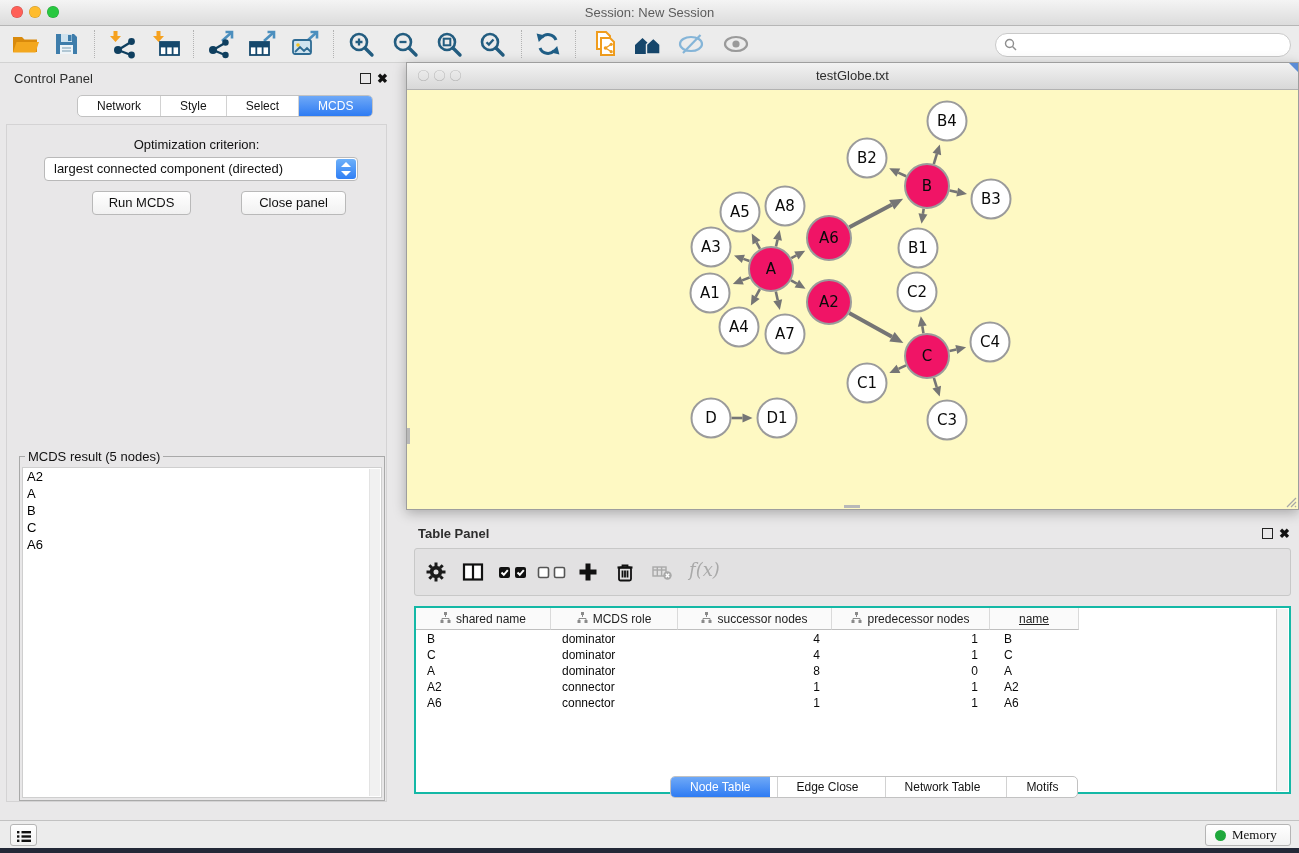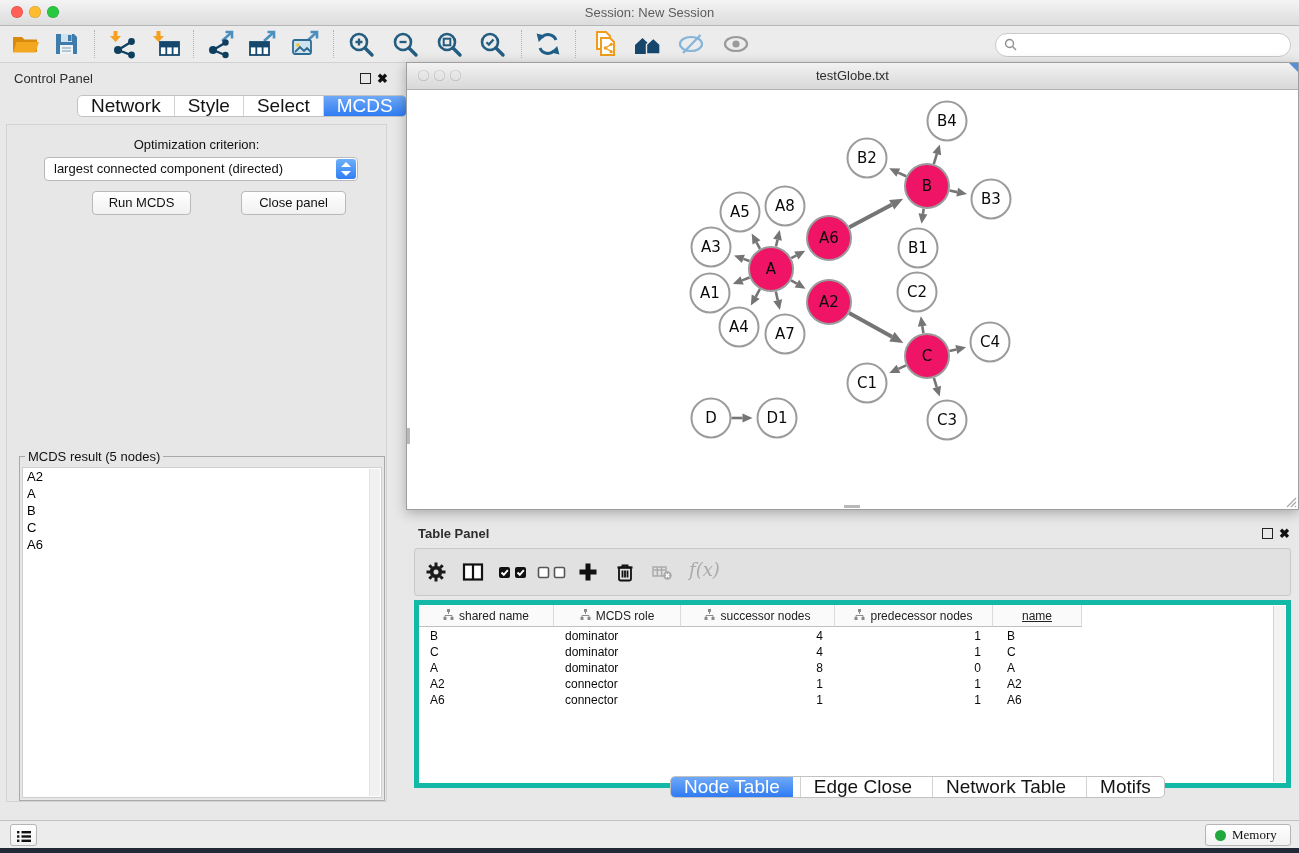--- a/index.html
+++ b/index.html
@@ -19,59 +19,59 @@
   .tsep{top:4px;width:0;height:28px;border-left:1px dotted #b3b3b3;}
   .search{left:995px;top:7px;width:294px;height:22px;background:#fff;border:1px solid #c9c9c9;border-radius:12px;}
   .search svg{position:absolute;left:8px;top:4px;}
   .search input{position:absolute;left:26px;top:1px;width:258px;height:18px;border:none;outline:none;font-size:13px;background:transparent;}
 
   
   .cp-title{left:14px;top:71px;font-size:13px;color:#2d2d2d;}
   .pan-float{width:9px;height:9px;border:1.5px solid #222;background:transparent;}
   .pan-close{font-size:13px;font-weight:bold;color:#111;line-height:13px;}
   .segctl{display:flex;background:#fff;border:1px solid #c2c2c2;border-radius:5px;overflow:hidden;height:22px;box-sizing:border-box;}
-  .segctl .seg{font-size:19px;line-height:20px;padding:0 13px;color:#141414;border-left:1px solid #d2d2d2;white-space:nowrap;}
+  .segctl .seg{font-size:12px;line-height:20px;padding:0 19px;color:#141414;border-left:1px solid #d2d2d2;white-space:nowrap;}
   .segctl .seg:first-child{border-left:none;}
   .segctl .seg.active{background:linear-gradient(#6fa9f7,#2e7bf3);color:#fff;}
   .cp-tabs{left:77px;top:95px;}
   .cp-body{left:6px;top:124px;width:381px;height:678px;border:1px solid #d4d3d4;background:#e8e7e8;box-sizing:border-box;}
   .opt-label{left:0;top:12px;width:100%;text-align:center;font-size:13px;color:#111;}
   .combo{left:37px;top:32px;width:314px;height:24px;background:#fff;border:1px solid #b9b9b9;border-radius:4px;box-sizing:border-box;}
   .combo-text{left:9px;top:0;line-height:22px;font-size:13px;color:#111;white-space:nowrap;}
   .combo-step{right:1px;top:1px;width:20px;height:20px;border-radius:3px;background:linear-gradient(#6db0f9,#2f7ef5);}
   .combo-step i{position:absolute;left:5px;width:0;height:0;border-left:5px solid transparent;border-right:5px solid transparent;}
   .combo-step .up{top:3px;border-bottom:5px solid #fff;}
   .combo-step .dn{bottom:3px;border-top:5px solid #fff;}
   .pbtn{height:24px;border:1px solid #b9b9b9;border-radius:4px;background:linear-gradient(#ffffff,#f1f1f1);
         font-size:13px;color:#111;text-align:center;line-height:22px;box-sizing:border-box;}
   .fieldset{left:12px;top:331px;width:364px;height:343px;border:1px solid #a9a9a9;}
   .legend{left:5px;top:-8px;background:#e8e7e8;padding:0 3px;font-size:13px;color:#111;}
   .mcds-list{left:2px;top:10px;right:2px;bottom:2px;background:#fff;border:1px solid #cfcfcf;}
   .mcds-list .li{font-size:13px;line-height:16px;padding:1px 0 0 4px;color:#000;}
   .mcds-scroll{right:1px;top:1px;bottom:1px;width:10px;background:#f1f1f1;border-left:1px solid #e3e3e3;}
 
   
-  .netwin{left:406px;top:62px;width:893px;height:448px;background:#ffffff;border:1px solid #9e9e9e;box-sizing:border-box;box-shadow:0 3px 12px rgba(0,0,0,.28);}
+  .netwin{left:406px;top:62px;width:893px;height:448px;background:#fef9c3;border:1px solid #9e9e9e;box-sizing:border-box;box-shadow:0 3px 12px rgba(0,0,0,.28);}
   .nw-titlebar{left:0;top:0;right:0;height:26px;background:linear-gradient(#f2f2f2,#d8d8d8);border-bottom:1px solid #b2b2b2;}
   .nw-title{left:0;top:0;width:100%;line-height:26px;text-align:center;font-size:13px;color:#2d2d2d;}
   .tl2{width:11px;height:11px;border-radius:50%;top:7px;box-shadow:inset 0 0 0 0.5px rgba(0,0,0,.2);}
   .nw-corner{right:0;top:0;width:0;height:0;border-top:9px solid #5b8cd6;border-left:9px solid transparent;}
   #graph{position:absolute;left:0;top:27px;}
   #graph text{font-family:"DejaVu Sans","Liberation Sans",sans-serif;}
   .nw-thumb-v{left:0;top:365px;width:3px;height:16px;background:#b9b9b9;}
   .nw-thumb-h{left:437px;bottom:1px;width:16px;height:3px;background:#b9b9b9;}
   .nw-grip{right:1px;bottom:1px;}
 
   
   .tablepanel{left:406px;top:518px;width:893px;height:302px;}
   .tp-title{left:12px;top:8px;font-size:13px;color:#2d2d2d;font-weight:bold;}
   .tp-toolbar{left:8px;top:30px;width:877px;height:48px;background:#e2e1e2;border:1px solid #c8c8c8;border-radius:3px;box-sizing:border-box;}
   .ticn{top:12px;}
   .fx{font-family:"DejaVu Serif","Liberation Serif",serif;font-style:italic;font-size:18px;color:#a9a9a9;top:10px;}
-  .tp-table{left:8px;top:82px;width:877px;height:188px;background:#fff;border:5px solid #14b8a6;box-sizing:border-box;}
+  .tp-table{left:8px;top:88px;width:877px;height:188px;background:#fff;border:2px solid #14b8a6;box-sizing:border-box;}
   .th{position:absolute;top:0;height:22px;box-sizing:border-box;border-right:1px solid #dadada;border-bottom:1px solid #bfbfbf;
       background:#fafafa;font-size:12px;color:#222;display:flex;align-items:center;justify-content:center;gap:5px;}
   .td{position:absolute;height:16px;font-size:12px;color:#0a0a0a;line-height:16px;box-sizing:border-box;white-space:nowrap;}
   .tbl-scroll{right:1px;top:1px;bottom:1px;width:11px;background:#f3f3f3;border-left:1px solid #d2d2d2;}
   .tp-tabs{left:264px;top:258px;gap:7px;}
 
   
   .statusbar{left:0;top:820px;width:1299px;height:28px;background:#ececec;border-top:1px solid #c2c2c2;box-sizing:border-box;font-family:Liberation Serif, serif;}
   .sbtn{top:3px;height:22px;border:1px solid #b5b5b5;border-radius:3px;background:linear-gradient(#ffffff,#f2f2f2);box-sizing:border-box;}
   .list-btn{left:10px;width:27px;}

